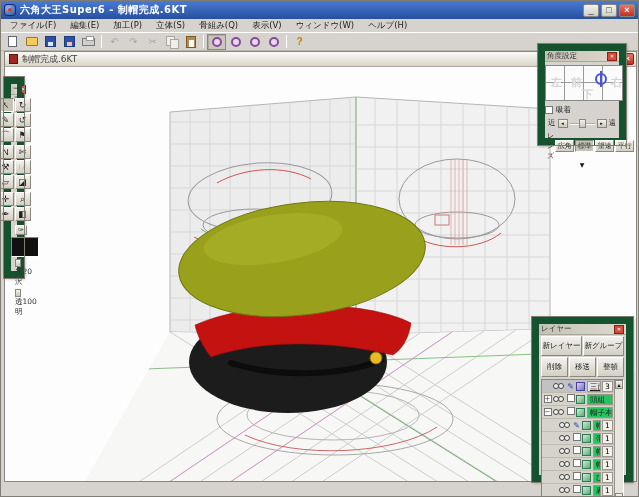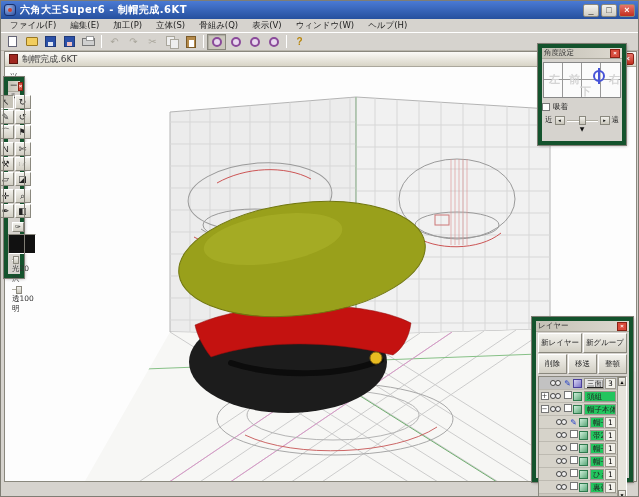--- a/index.html
+++ b/index.html
@@ -48,21 +48,21 @@
   .childwin{position:absolute;left:3px;top:50px;width:633px;height:431px;
     border:1px solid #8a887e;background:#7dd3fc;z-index:1}
   .childtitle{height:15px;background:linear-gradient(180deg,#fbfaf7,#d8d4c6);
     display:flex;align-items:center;padding:0 2px;border-bottom:1px solid #aaa79c}
   .docicon{width:9px;height:10px;background:#a02820;border:1px solid #5e140e;margin:0 4px 0 2px}
   .doctitle{flex:1;font-size:9px;color:#444}
   .childclose{width:13px;height:12px;background:linear-gradient(#e8756a,#c22f1e);
     border:1px solid #8a2014;border-radius:2px;color:#fff;font-size:8px;line-height:10px;
     text-align:center;font-weight:bold;padding:0}
   
-  .palette{position:absolute;background:#d6d3ce;border:4px solid #14532d;
+  .palette{position:absolute;background:#d6d3ce;border:7px solid #14532d;
     outline:1px solid #7f7d74;box-shadow:1px 1px 3px rgba(0,0,0,.3);z-index:5}
   .ptitle{height:11px;display:flex;align-items:center;
     background:linear-gradient(90deg,#c4c1b6,#ddd9d0);padding:0 2px;border-bottom:1px solid #aaa79c}
   .ptext{flex:1;font-size:7.5px;color:#333}
   .pclose{width:10px;height:9px;background:#d84a3a;border:1px solid #8a2014;color:#fff;
     font-size:6px;line-height:6px;text-align:center;font-weight:bold;padding:0}
   
   #toolsPal{left:3px;top:76px;width:20px;height:201px}
   .tgroup{display:grid;grid-template-columns:16px 16px;gap:1px;justify-content:center;margin-top:3px}
   .tool{width:16px;height:14px;font-size:9px;line-height:11px;text-align:center;
@@ -374,20 +374,29 @@
     <div class="sliderow">
       <span>近</span>
       <button class="sbtn">◂</button>
       <span class="strack">
         <span class="groove"></span>
           <span class="handle"></span>
       </span>
       <button class="sbtn">▸</button>
       <span>遠</span>
     </div>
+    <div class="lensrow">
+      <span>レンズ</span>
+      <span id="lensbtns" style="display:flex;gap:1px">
+          <button class="lensbtn">広角</button>
+          <button class="lensbtn prs">標準</button>
+          <button class="lensbtn">望遠</button>
+          <button class="lensbtn">平行</button>
+        </span>
+    </div>
     <div class="expander">▼</div>
   </div>
 
   <div class="palette" id="layersPal">
     <div class="ptitle">
       <span class="ptext">レイヤー</span>
       <button class="pclose">×</button>
     </div>
     <div class="lbtnrow">
       <button class="lbtn">新レイヤー</button>

